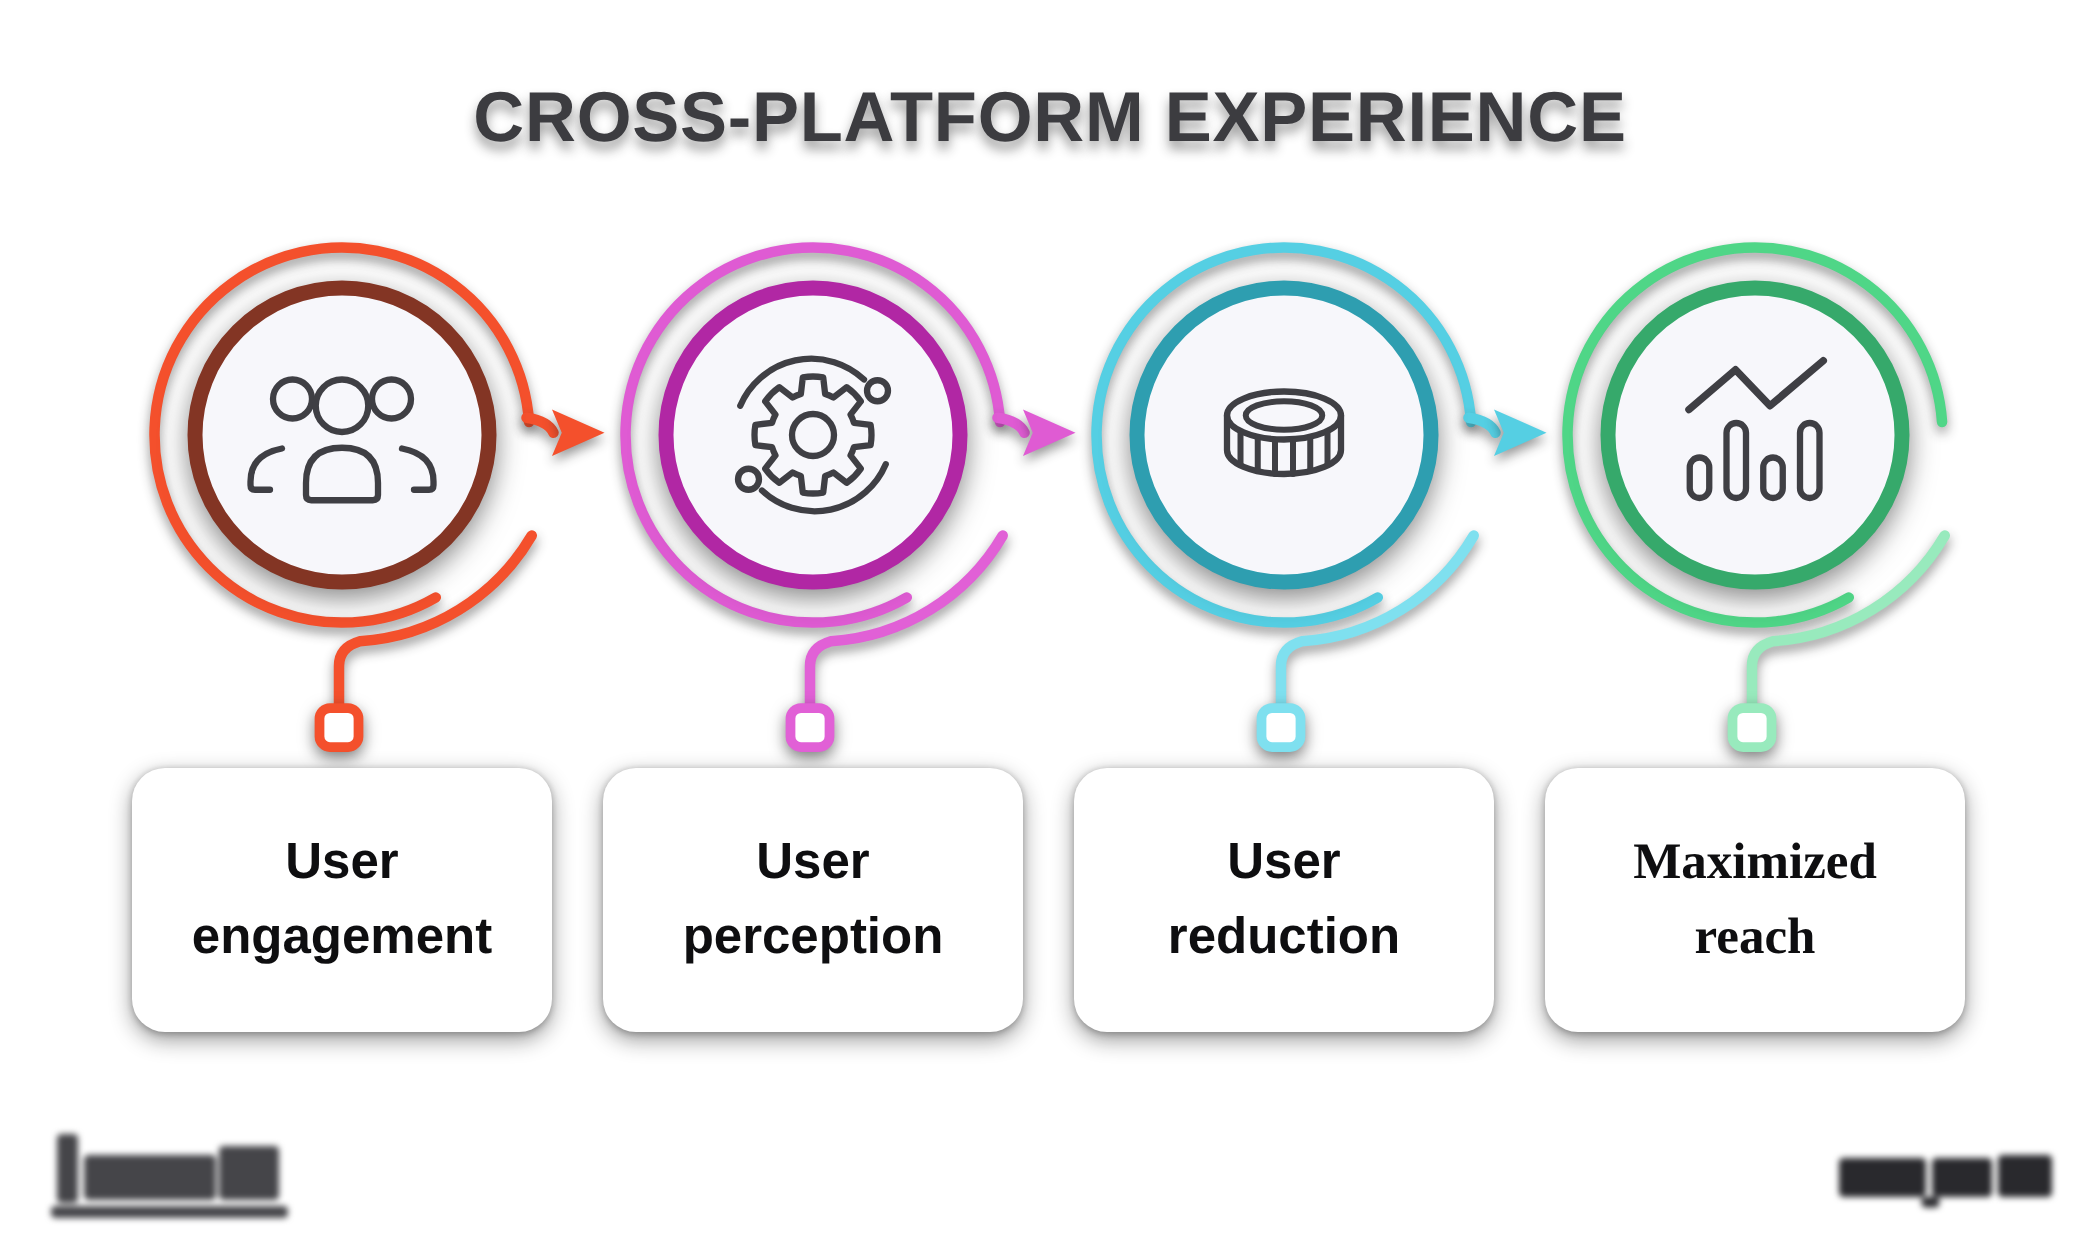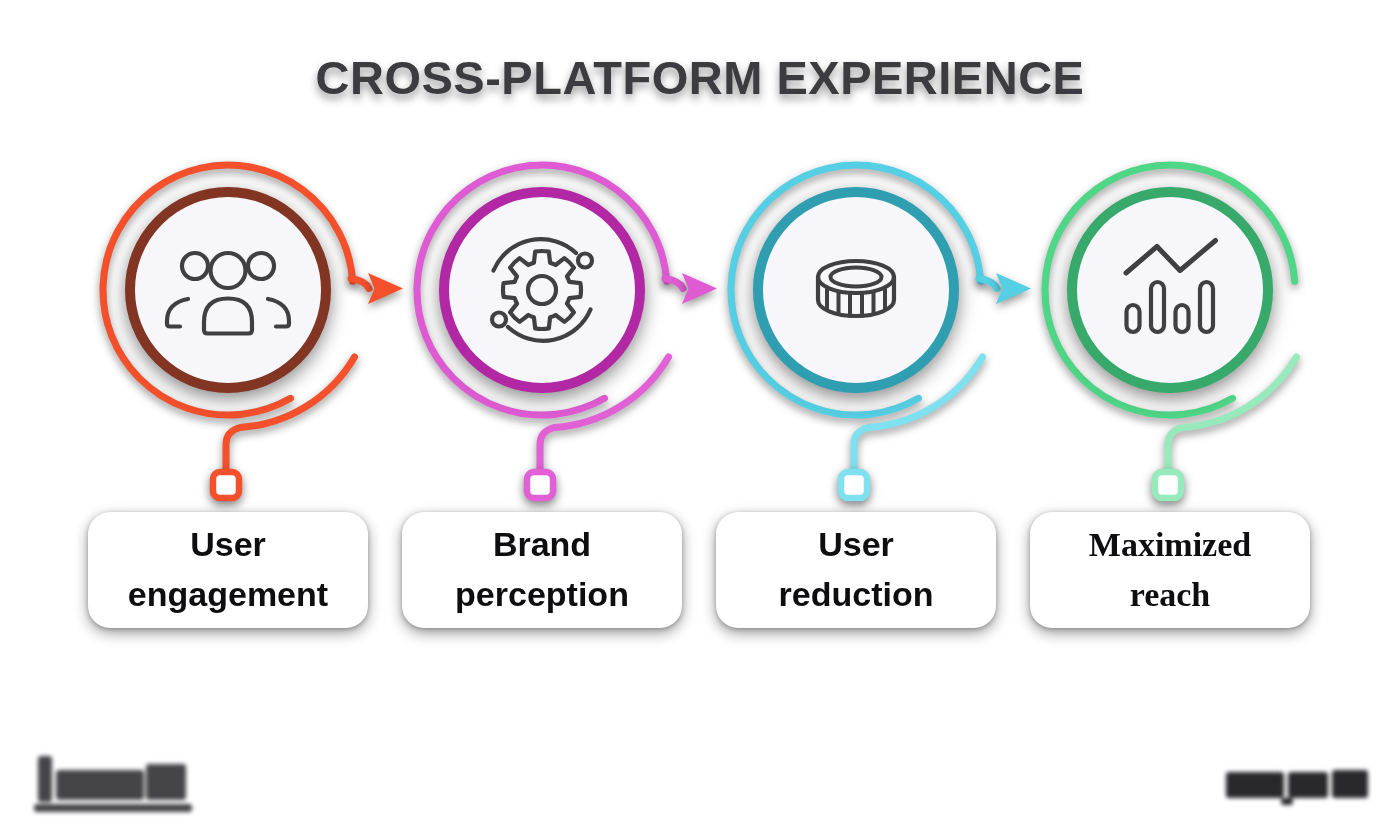--- a/index.html
+++ b/index.html
@@ -23,21 +23,21 @@
   .arrow-line{fill:none;stroke:var(--arc);stroke-width:7;stroke-linecap:round;
         filter:drop-shadow(0 4px 4px rgba(20,20,20,.45));}
   .arrow-head{fill:var(--arc);filter:drop-shadow(0 4px 4px rgba(20,20,20,.45));}
   .tail{fill:none;stroke:var(--conn);stroke-width:7;stroke-linecap:round;
         filter:drop-shadow(0 4px 4px rgba(20,20,20,.45));}
   .node-square{fill:#fff;stroke:var(--conn);stroke-width:6.5;
         filter:drop-shadow(0 4px 5px rgba(20,20,20,.55));}
   .icon{stroke:var(--icon-stroke,#3f3f44);fill:none;stroke-width:4.2;
         stroke-linecap:round;stroke-linejoin:round;}
   .label-box{
-    position:absolute;left:20px;top:382px;width:280px;height:116px;
+    position:absolute;left:20px;top:382px;width:280px;height:176px;
     background:#fff;border-radius:22px;
     box-shadow:0 5px 14px rgba(20,20,20,.42),0 1px 4px rgba(20,20,20,.25);
     display:flex;align-items:center;justify-content:center;text-align:center;
     padding:0 24px;box-sizing:border-box;
   }
   .label{
     font-size:34px;line-height:1.47;font-weight:600;
     color:var(--label-color,#0e0e10);
   }
   .watermark{position:absolute;pointer-events:none;}
@@ -151,21 +151,21 @@
         <g class="icon" style="display: none;">
           <path stroke-width="5" d="M116 143 L147 116.5 L170 140.5 L205.5 110.5"></path>
           <rect x="116.5" y="175" width="13" height="27" rx="6.5"></rect>
           <rect x="141" y="152" width="13" height="50" rx="6.5"></rect>
           <rect x="165.5" y="175" width="13" height="27" rx="6.5"></rect>
           <rect x="190" y="152" width="13" height="50" rx="6.5"></rect>
         </g>
       </svg>
 
       <div class="label-box">
-        <span class="label">Brand perception</span>
+        <span class="label">User perception</span>
       </div>
     </div>
       <div class="item" style="left: 696px; top: 130px; --ring: #2e9eb0; --arc: #55cfe3; --conn: #7fe0ef;">
       <svg class="art" viewBox="0 0 360 380" width="360" height="380" aria-hidden="true">
 
         <path class="main-arc" d="M 284.7 151.3 A 125 125 0 1 0 222.5 268.3"></path>
 
         <g class="arrow">
           <path class="arrow-line" d="M 283 148.5 C 293 150 298.5 153 301 158.5"></path>
           <polygon class="arrow-head" points="300,143 335,158.5 300,174 306.5,158.5"></polygon>

